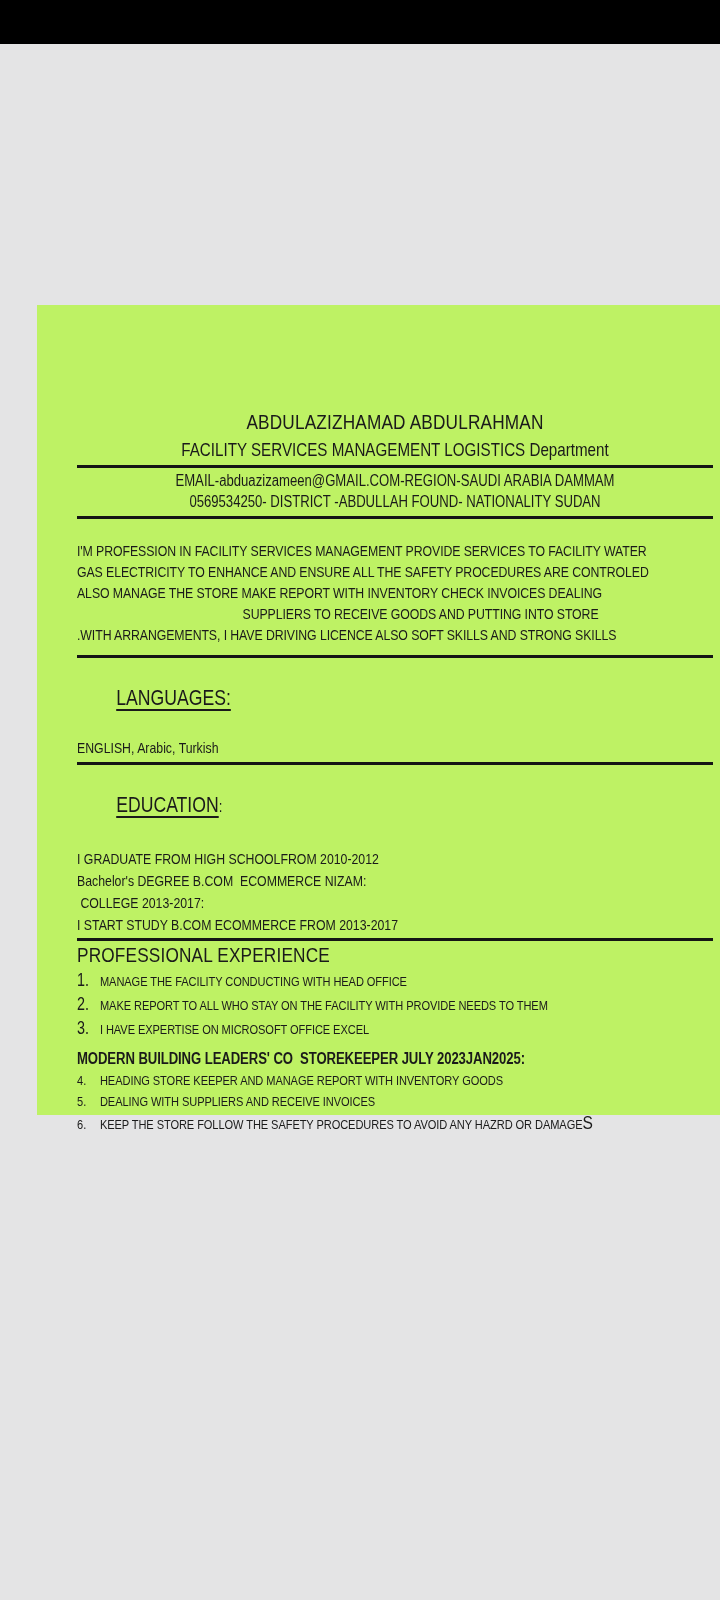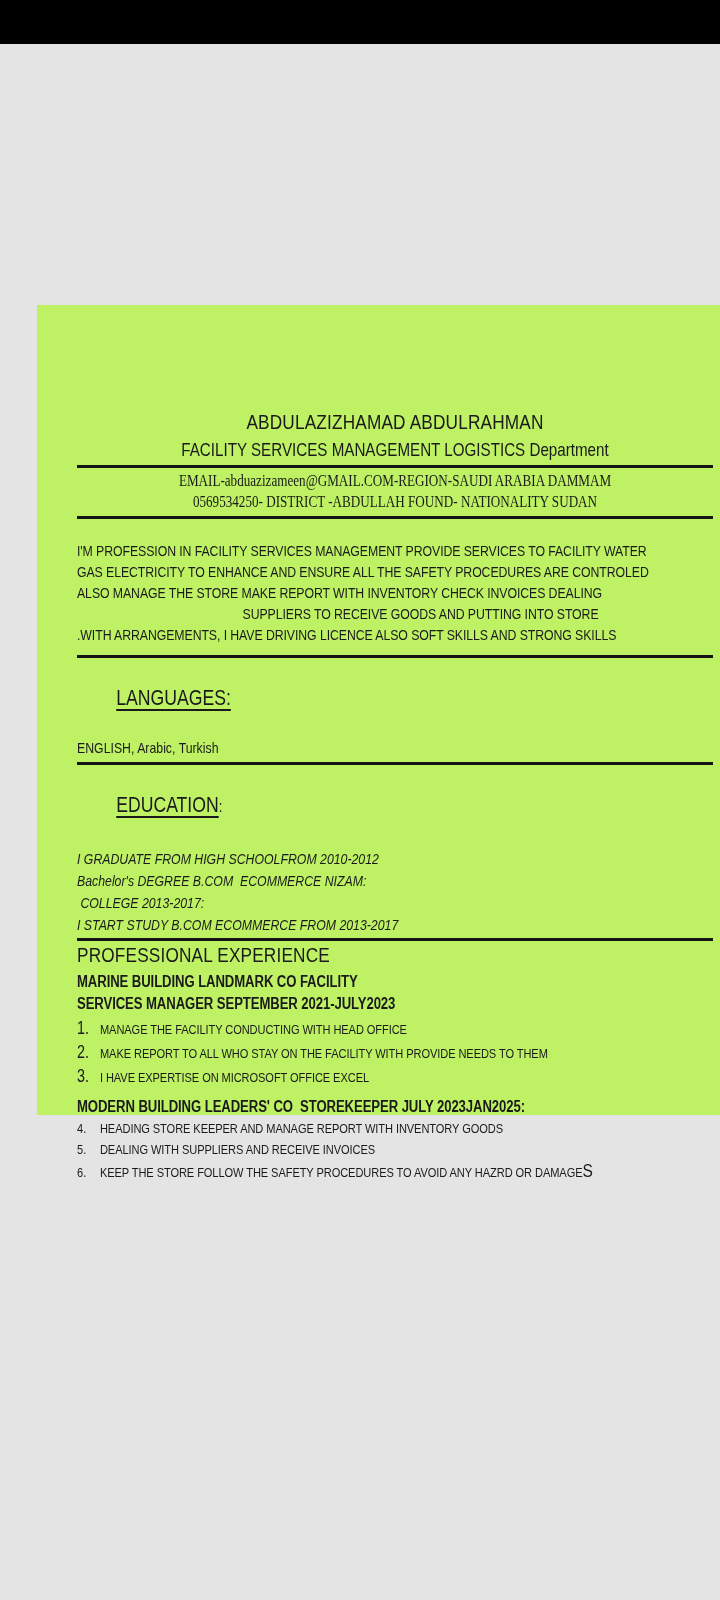--- a/index.html
+++ b/index.html
@@ -31,32 +31,32 @@
 
   .title   { font-size: 21px; line-height: 26px; font-weight: 500; letter-spacing: 0.2px; }
   .subtitle{ font-size: 18.5px; line-height: 22px; font-weight: 400; margin-top: 4px; }
   .rule    { height: 3px; background: #151515; }
   .r1 { margin-top: 4px; }
   .r2 { margin-top: 4px; }
   .r3 { margin-top: 10px; }
   .r4 { margin-top: 4px; }
   .r5 { margin-top: 2px; }
   .contact { font-size: 16px; line-height: 21px; }
-  .contact-block { margin-top: 2px; font-family: Liberation Serif, serif; }
+  .contact-block { margin-top: 2px; }
   .summary-block { margin-top: 21px; text-align: right; }
   .summary-line { font-size: 15px; line-height: 21px; letter-spacing: -0.1px; }
   .sec-heading { font-size: 21.5px; line-height: 26px; font-weight: 500; margin-top: 1px; }
   .sec-heading .u {
     text-decoration: underline;
     text-decoration-thickness: 2px;
     text-underline-offset: 4px;
   }
   .colon-sm { font-size: 16px; }
   .lang-value { font-size: 15px; line-height: 21px; }
-  .edu-block { margin-top: 2px; font-style: italic; }
+  .edu-block { margin-top: 2px; }
   .edu-line { font-size: 15px; line-height: 22px; }
   .prof-heading { font-size: 21px; line-height: 24px; font-weight: 400; margin-top: 2px; letter-spacing: 0.2px; }
   .job-title { font-size: 16px; line-height: 22px; font-weight: 700; letter-spacing: -0.1px; }
   .job1-block { margin-top: 4px; }
   .job2-title { margin-top: 7px; }
   .items-block { margin-top: 2px; }
   .item { display: flex; align-items: baseline; }
   .item-a { line-height: 22px; }
   .item-b { line-height: 21px; }
   .num { flex: 0 0 28px; width: 28px; }
@@ -111,24 +111,20 @@
         <div class="edu-line sx">I GRADUATE FROM HIGH SCHOOLFROM 2010-2012</div>
         <div class="edu-line sx">Bachelor's DEGREE B.COM  ECOMMERCE NIZAM:</div>
         <div class="edu-line sx"> COLLEGE 2013-2017:</div>
         <div class="edu-line sx">I START STUDY B.COM ECOMMERCE FROM 2013-2017</div>
       </div>
 
       <div class="rule r5"></div>
 
       <div class="prof-heading sx">PROFESSIONAL EXPERIENCE</div>
 
-      <div class="job1-block">
-        <div class="job-title sx">MARINE BUILDING LANDMARK CO FACILITY</div>
-        <div class="job-title sx">SERVICES MANAGER SEPTEMBER 2021-JULY2023</div>
-      </div>
 
       <div class="items-block">
         <div class="item item-a sx">
           <span class="num num-lg">1.</span><span class="item-text">MANAGE THE FACILITY CONDUCTING WITH HEAD OFFICE</span>
         </div>
         <div class="item item-a sx">
           <span class="num num-lg">2.</span><span class="item-text">MAKE REPORT TO ALL WHO STAY ON THE FACILITY WITH PROVIDE NEEDS TO THEM</span>
         </div>
         <div class="item item-a sx">
           <span class="num num-lg">3.</span><span class="item-text">I HAVE EXPERTISE ON MICROSOFT OFFICE EXCEL</span>

